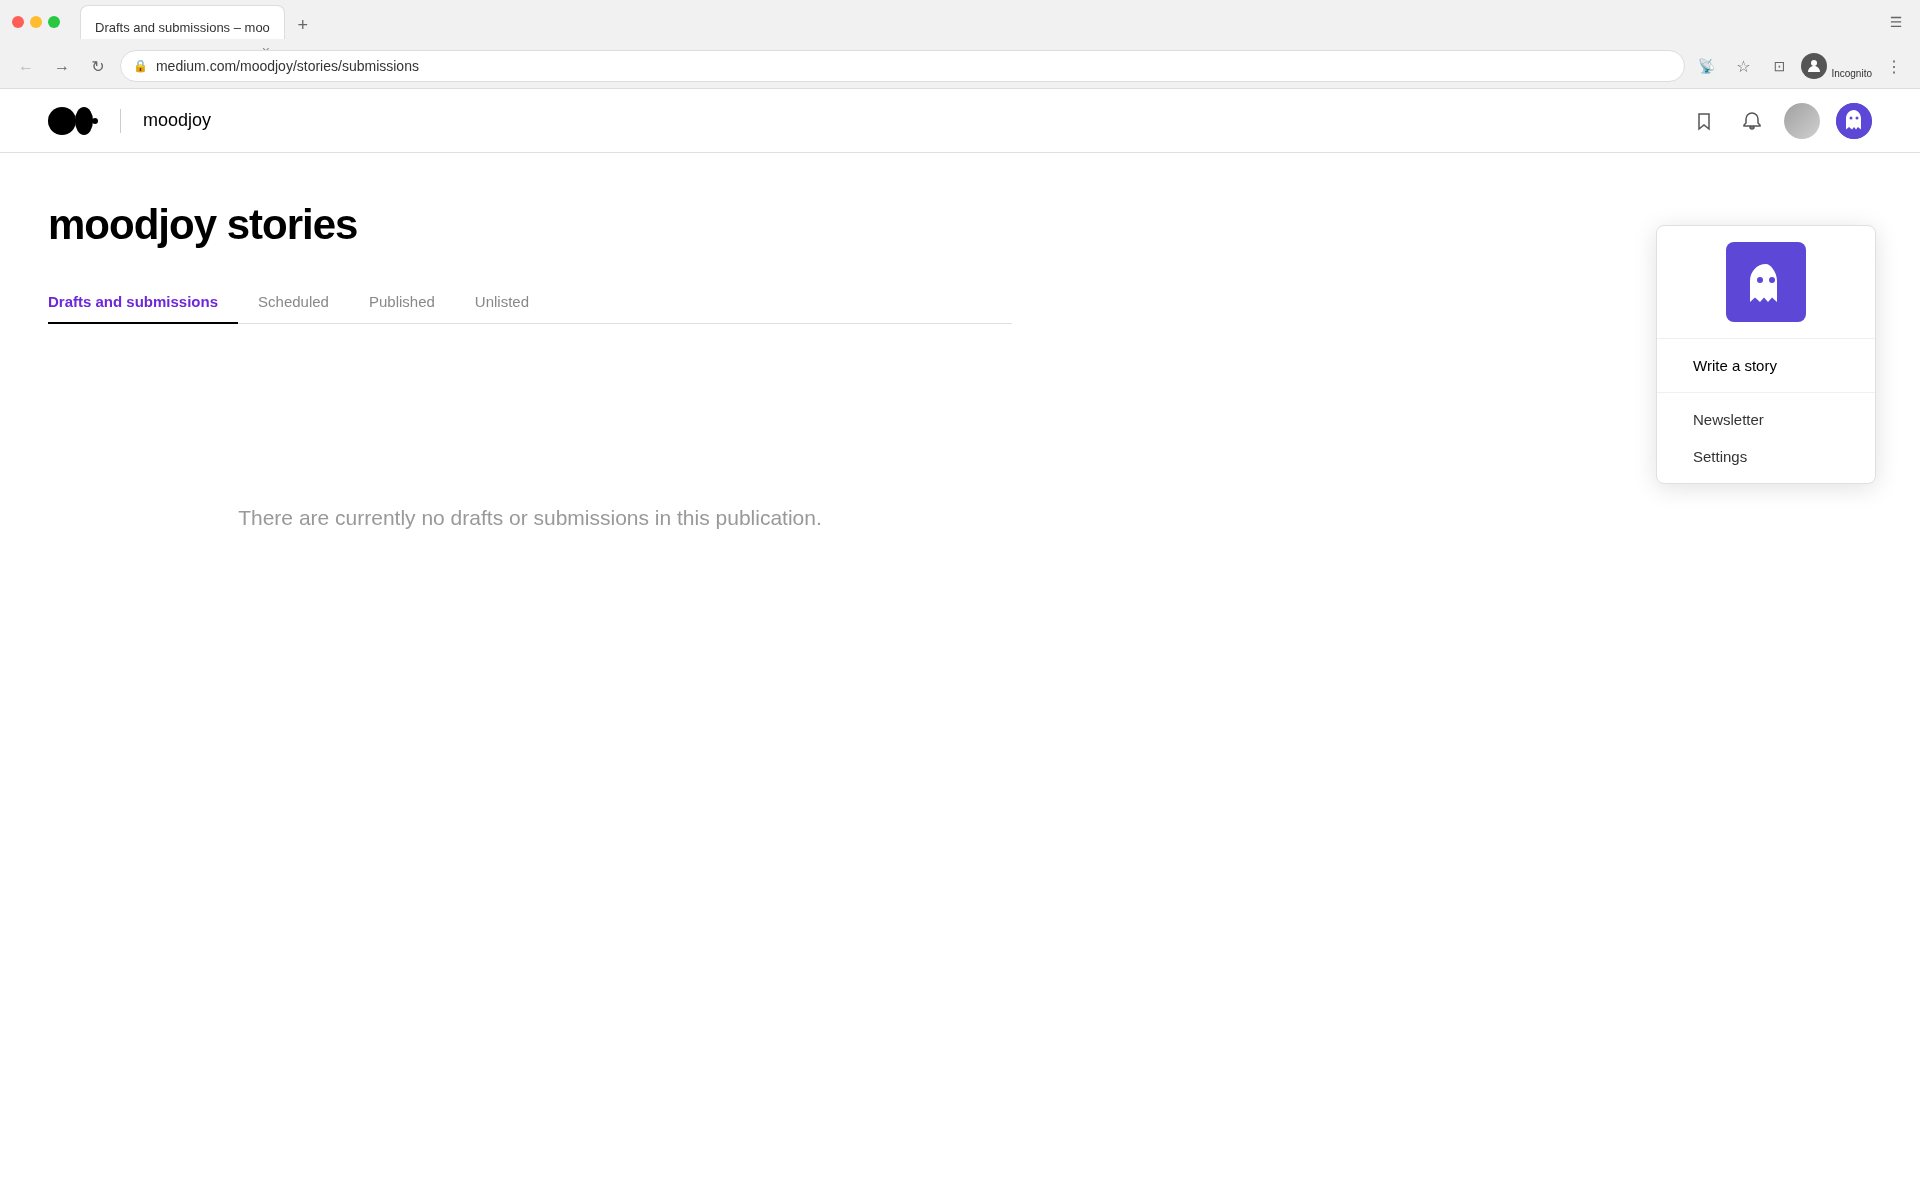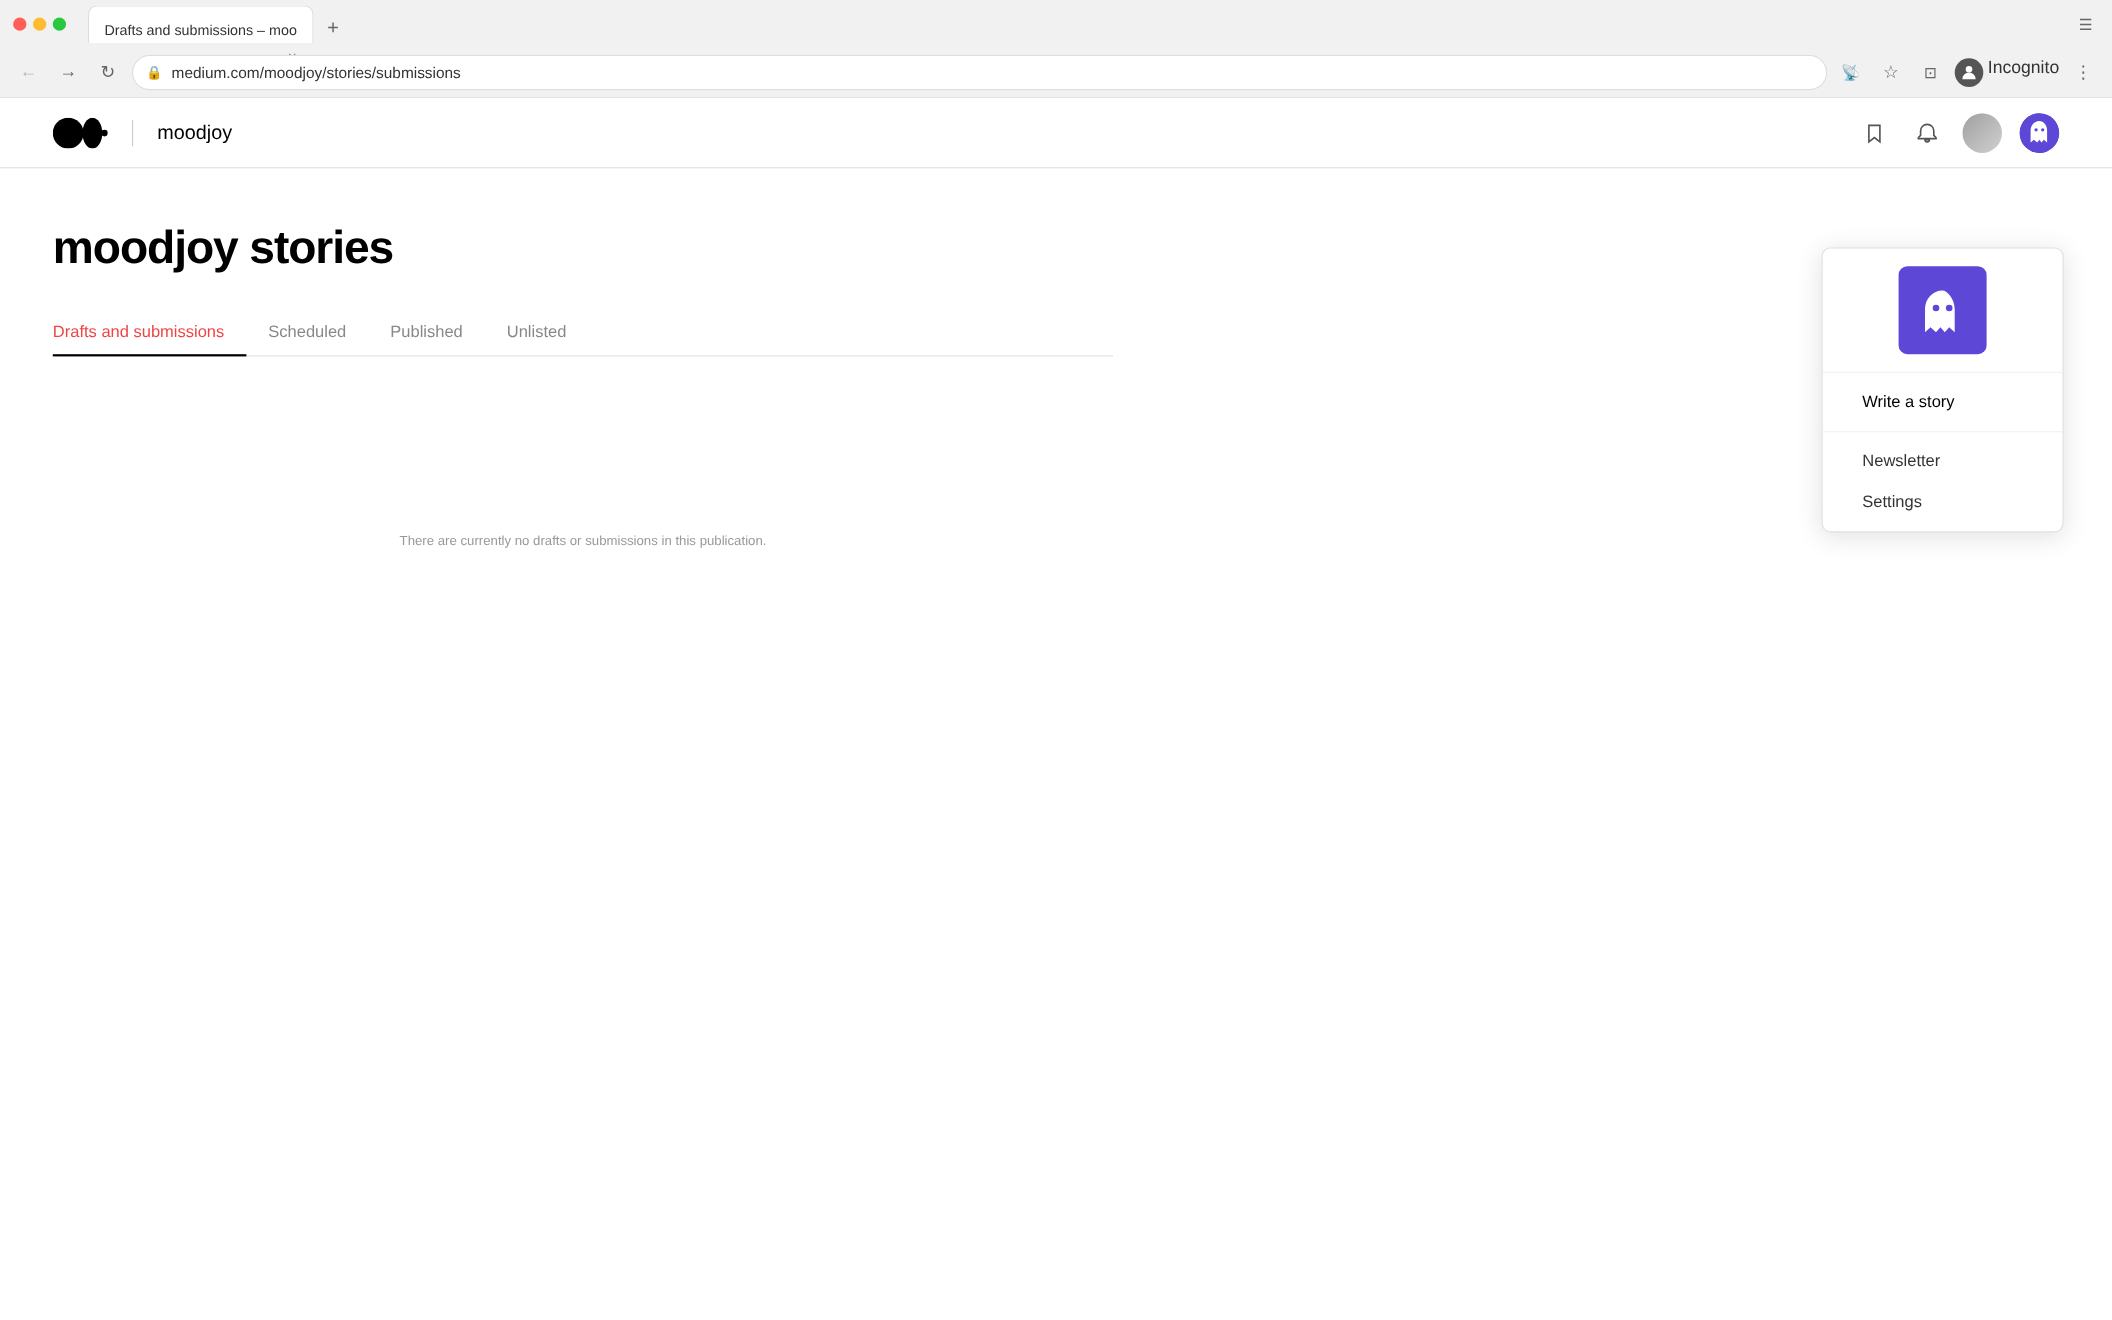--- a/index.html
+++ b/index.html
@@ -19,21 +19,21 @@
     .tab-new { margin-left: 4px; width: 28px; height: 28px; display: flex; align-items: center; justify-content: center; border-radius: 50%; cursor: pointer; color: #666; font-size: 18px; }
 
     .browser-toolbar { display: flex; align-items: center; padding: 6px 12px; gap: 8px; height: 44px; background: #f1f1f1; }
     .nav-btn { width: 28px; height: 28px; border-radius: 50%; border: none; background: transparent; cursor: pointer; display: flex; align-items: center; justify-content: center; color: #666; font-size: 16px; }
     .nav-btn.disabled { opacity: 0.4; cursor: default; }
     .address-bar { flex: 1; display: flex; align-items: center; background: #fff; border: 1px solid #ddd; border-radius: 20px; padding: 4px 12px; gap: 8px; height: 32px; }
     .lock-icon { color: #666; font-size: 12px; }
     .address-text { font-size: 14px; color: #333; flex: 1; }
     .toolbar-right { display: flex; align-items: center; gap: 8px; }
     .toolbar-icon-btn { width: 28px; height: 28px; border-radius: 50%; border: none; background: transparent; cursor: pointer; display: flex; align-items: center; justify-content: center; color: #666; font-size: 16px; }
-    .incognito-badge { display: flex; align-items: flex-start; gap: 4px; font-size: 16px; color: #333; }
+    .incognito-badge { display: flex; align-items: flex-end; gap: 4px; font-size: 10px; color: #333; }
 
     
     .page { background: #fff; position: relative; }
 
     
     .site-header { display: flex; align-items: center; padding: 12px 48px; border-bottom: 1px solid #e0e0e0; height: 64px; }
     .logo { display: flex; align-items: center; gap: 8px; }
     .medium-logo { display: flex; align-items: center; gap: 4px; }
     .logo-separator { width: 1px; height: 24px; background: #ccc; margin: 0 14px; }
     .publication-name { font-size: 18px; font-weight: 400; color: #000; }
@@ -42,25 +42,25 @@
     .avatar-btn { width: 36px; height: 36px; border-radius: 50%; border: none; background: #e0e0e0; cursor: pointer; overflow: hidden; }
     .avatar-img { width: 100%; height: 100%; background: linear-gradient(135deg, #a0a0a0, #d0d0d0); border-radius: 50%; }
     .pub-avatar-btn { width: 36px; height: 36px; border-radius: 50%; border: none; cursor: pointer; overflow: hidden; background: #5c47d6; }
 
     
     .main-content { padding: 48px 48px; max-width: 1060px; }
     .page-title { font-size: 42px; font-weight: 700; color: #000; margin-bottom: 32px; letter-spacing: -1px; }
 
     .tabs { display: flex; gap: 0; border-bottom: 1px solid #e0e0e0; margin-bottom: 40px; }
     .tab-item { padding: 12px 20px; font-size: 15px; color: #888; cursor: pointer; border-bottom: 2px solid transparent; margin-bottom: -1px; text-decoration: none; }
-    .tab-item.active { color: #ef4444; border-bottom: 2px solid #000; font-weight: 400; }
+    .tab-item.active { color: #6d28d9; border-bottom: 2px solid #000; font-weight: 700; }
     .tab-item:first-child { padding-left: 0; }
 
     .empty-state { display: flex; align-items: center; justify-content: center; padding: 120px 0; }
-    .empty-text { font-size: 12px; color: #999; }
+    .empty-text { font-size: 21px; color: #999; margin-top: 22px; }
     .dropdown-menu { position: absolute; top: 136px; right: 44px; background: #fff; border: 1px solid #e0e0e0; border-radius: 8px; box-shadow: 0 4px 24px rgba(0,0,0,0.12); width: 220px; padding: 0; overflow: hidden; z-index: 1000; }
     .dropdown-header { padding: 16px; display: flex; justify-content: center; border-bottom: 1px solid #f0f0f0; }
     .dropdown-avatar { width: 80px; height: 80px; border-radius: 8px; background: #5c47d6; display: flex; align-items: center; justify-content: center; overflow: hidden; }
     .dropdown-section { padding: 8px 16px; border-bottom: 1px solid #f0f0f0; }
     .dropdown-section:last-child { border-bottom: none; }
     .dropdown-item { display: block; padding: 10px 20px; font-size: 15px; color: #333; cursor: pointer; text-decoration: none; }
     .dropdown-item-write { font-size: 15px; color: #000; font-weight: 400; }
   </style>
 </head>
 <body>

